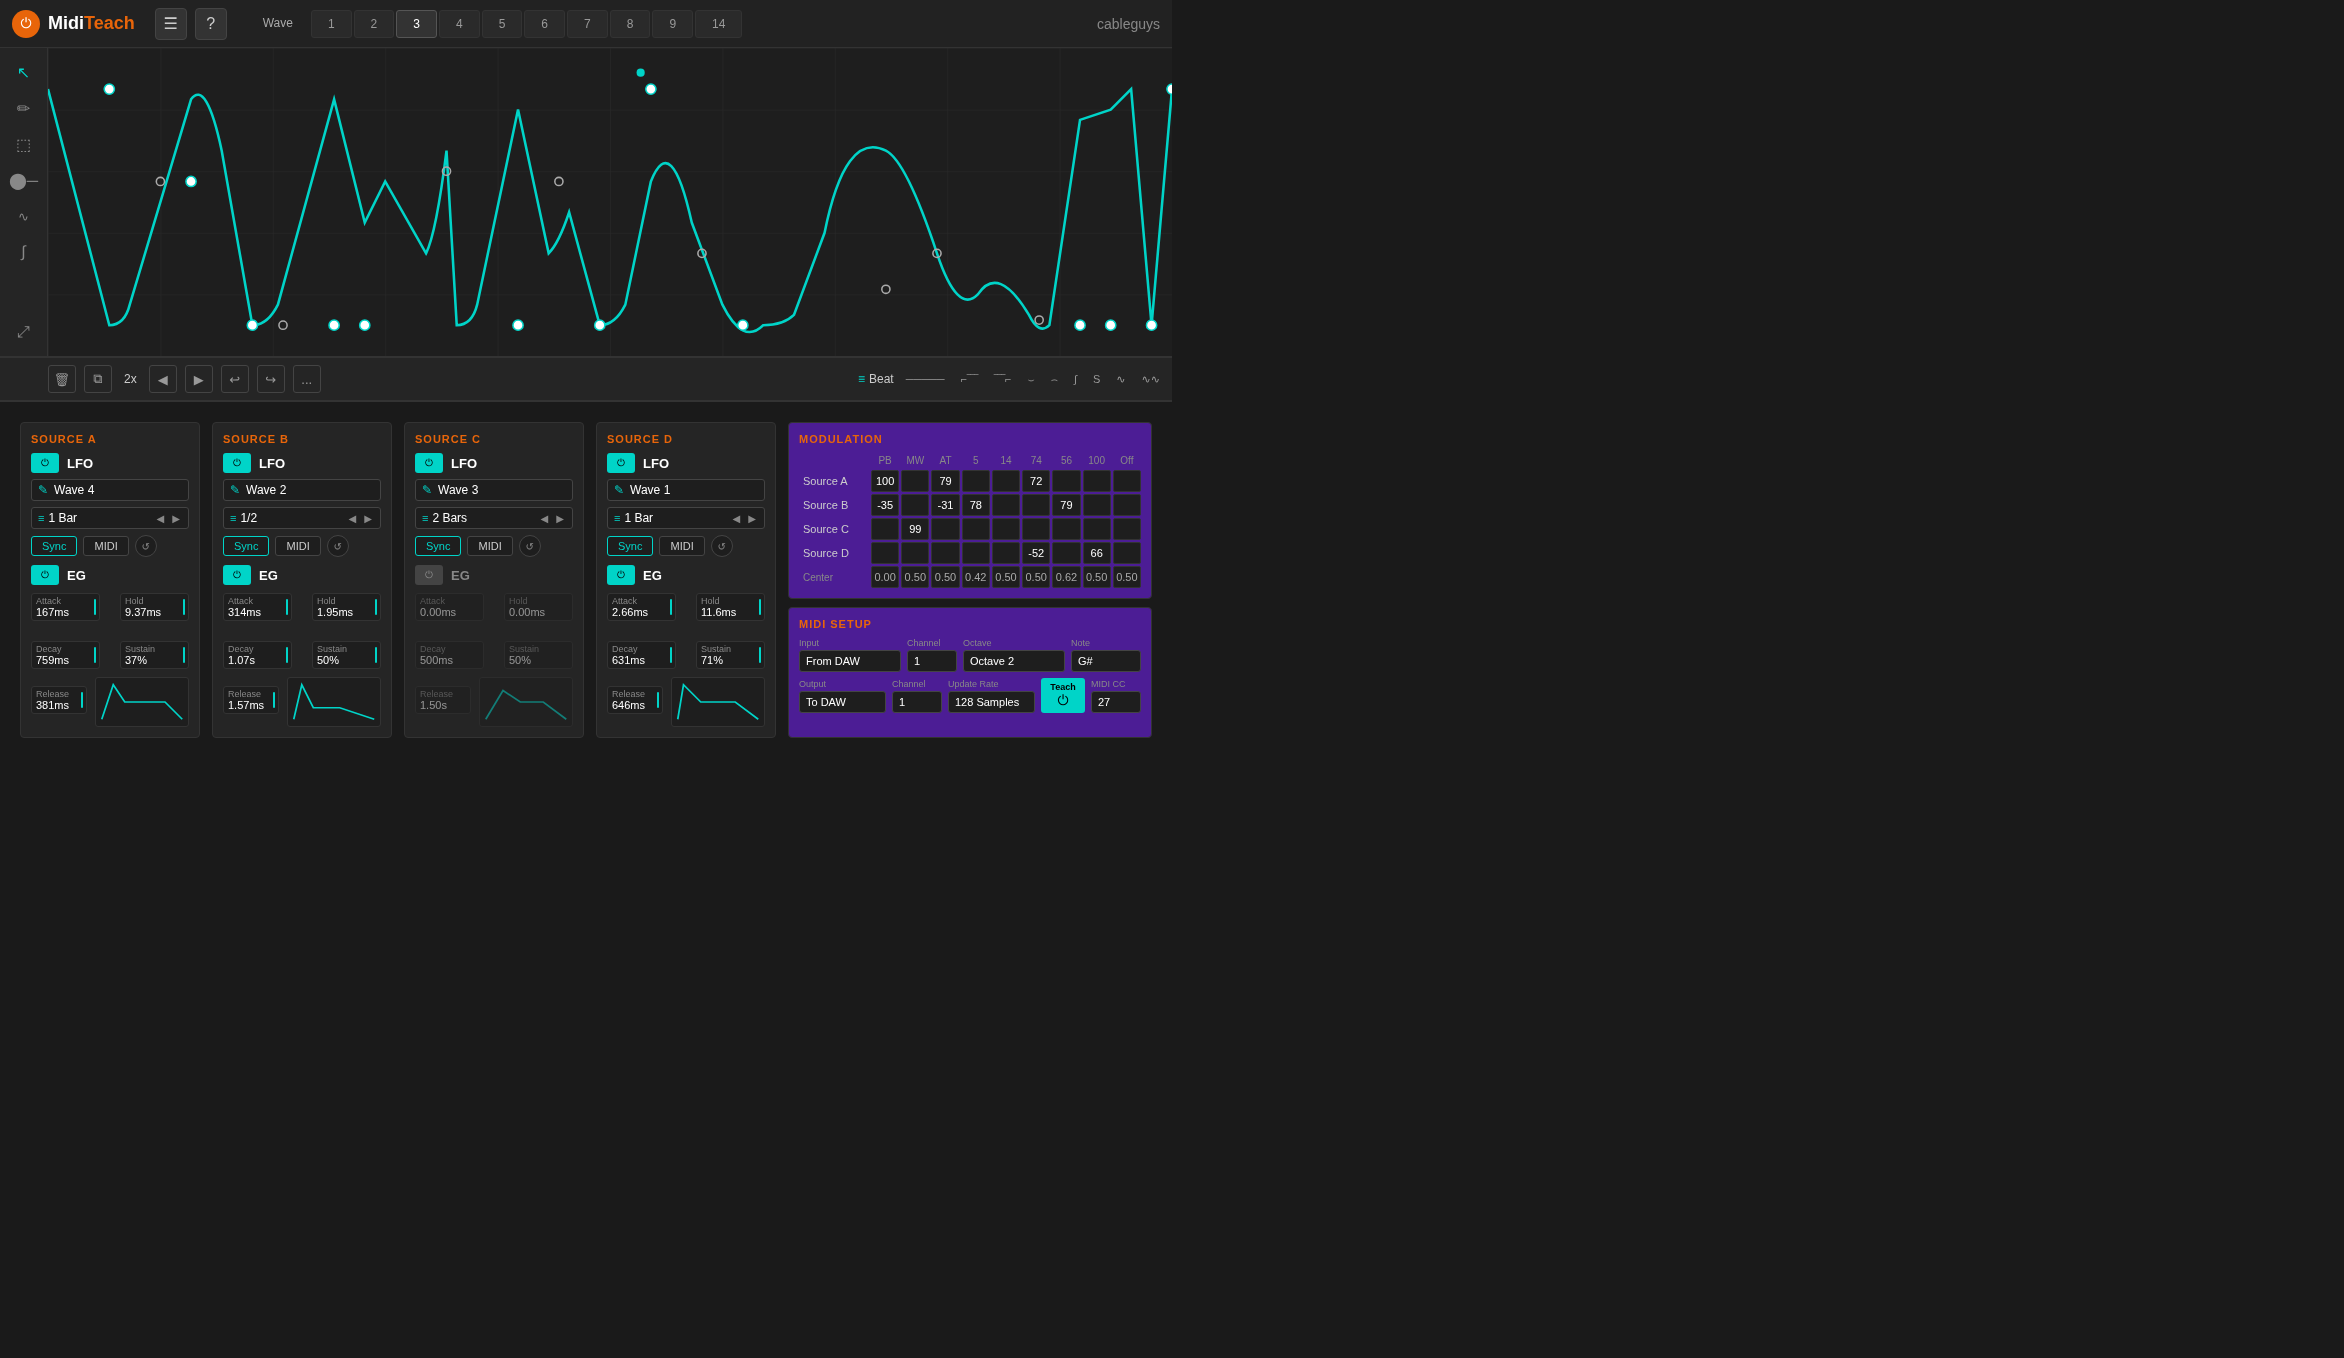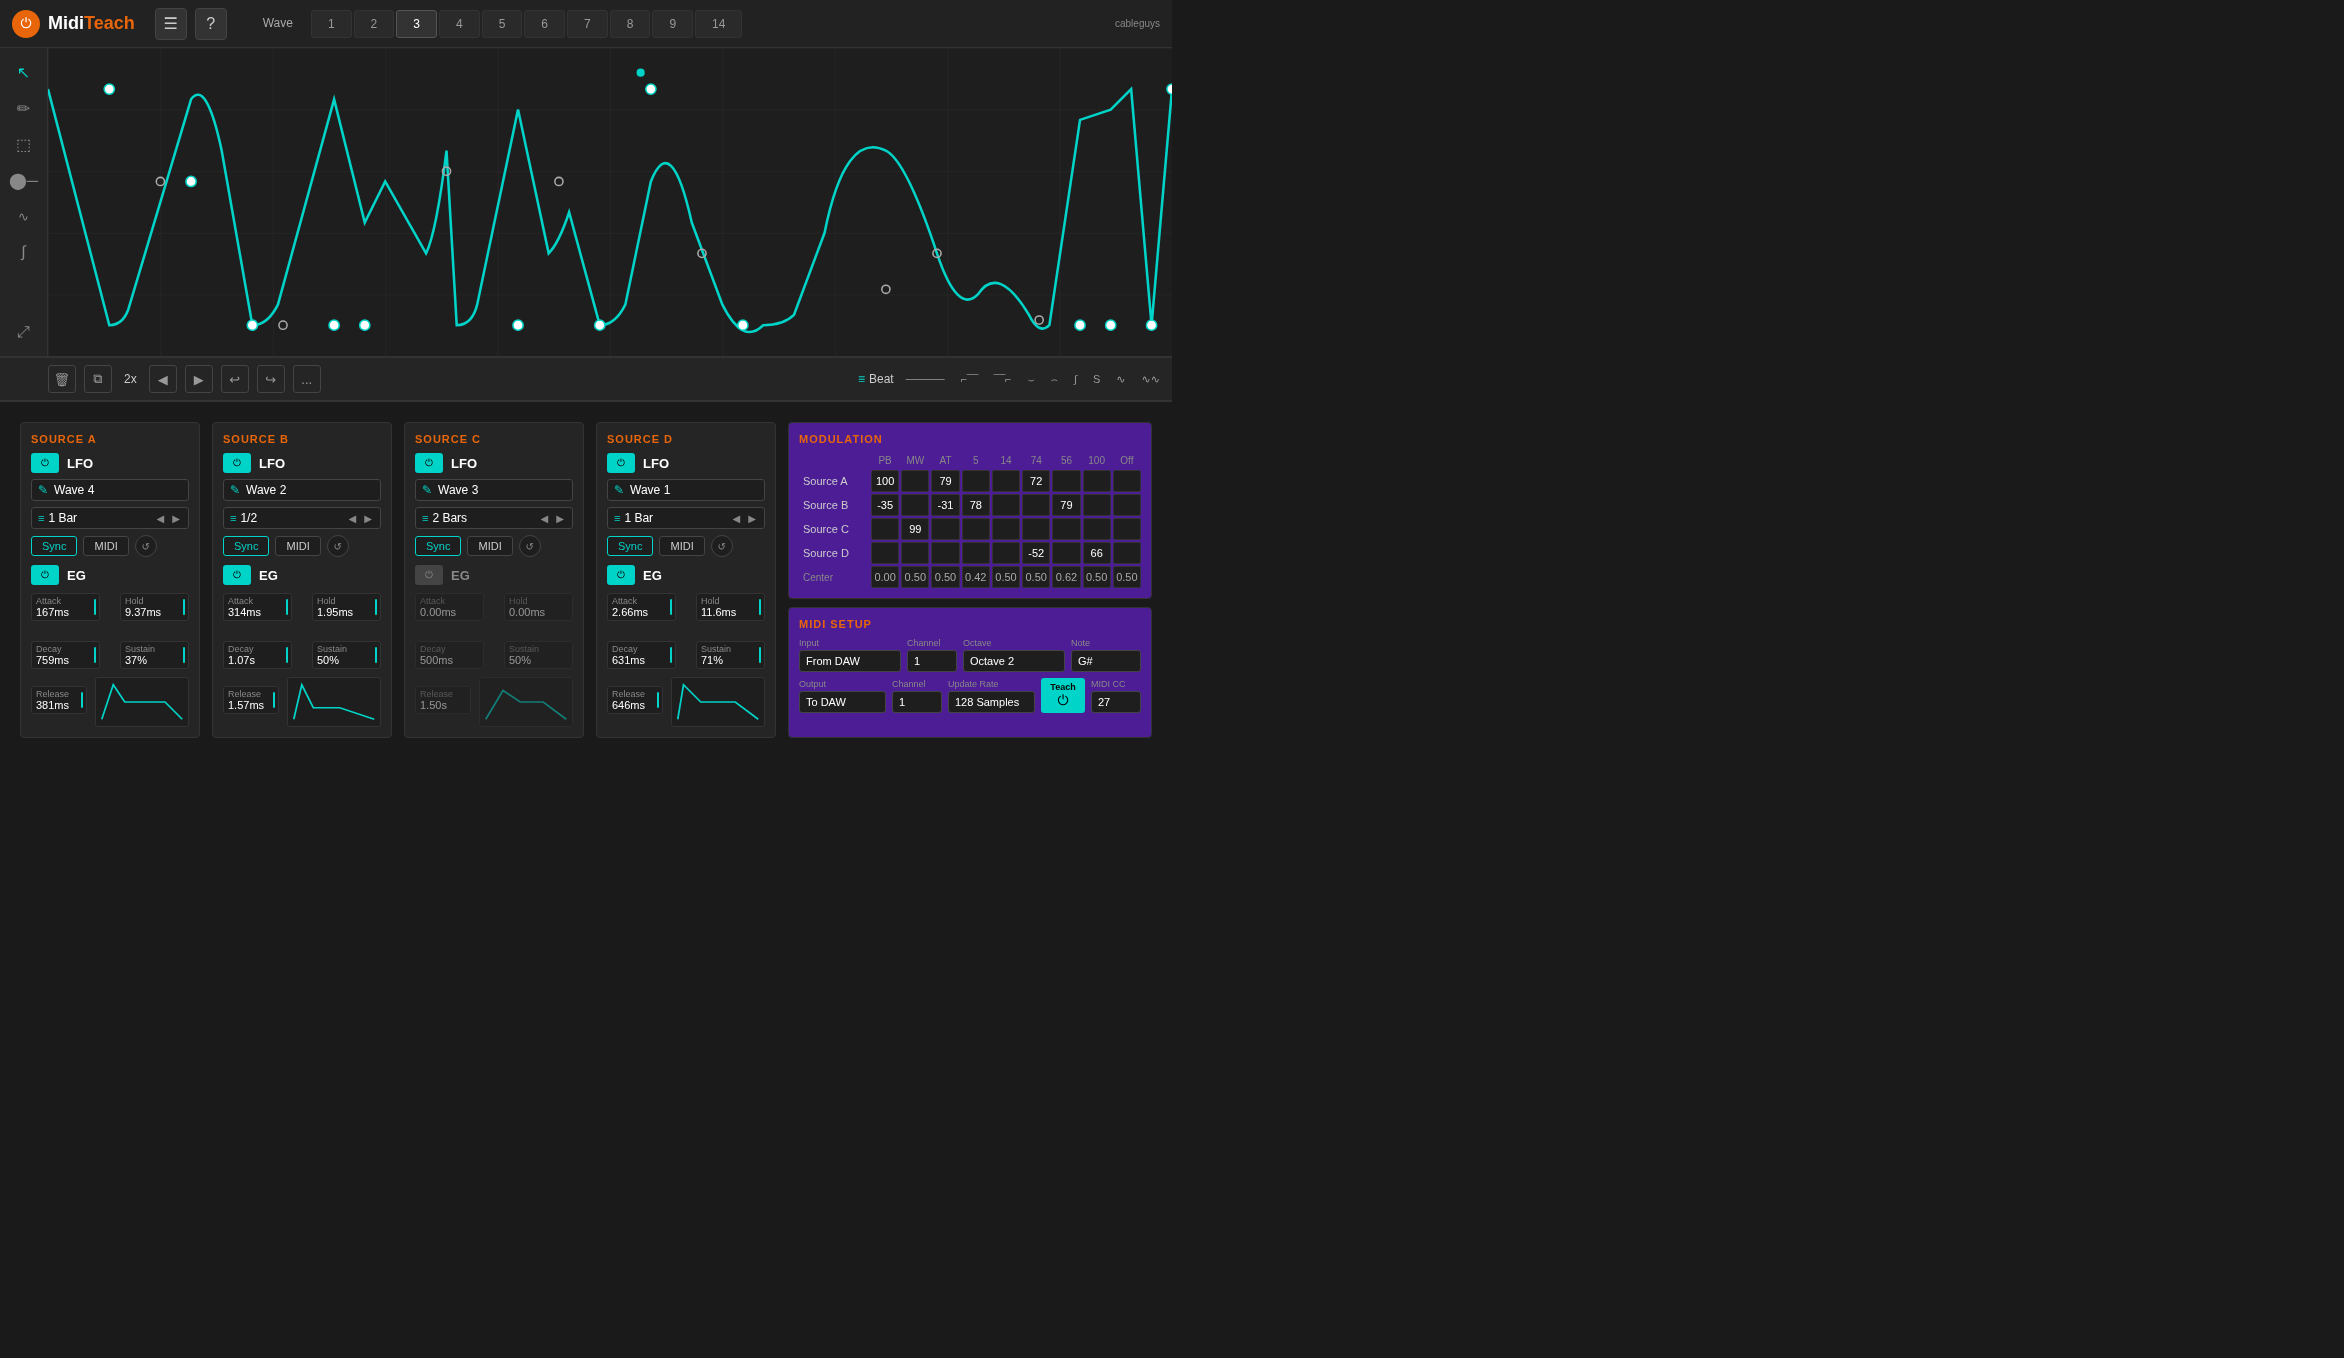--- a/index.html
+++ b/index.html
@@ -73,21 +73,21 @@
       color: #fff;
       border-color: #555;
     }
     .wave-tab.wave-label {
       background: transparent;
       border: none;
       color: #aaa;
     }
     .cableguys-logo {
       color: #888;
-      font-size: 10px;
+      font-size: 14px;
       text-align: left;
     }
 
     
     .canvas-area {
       background: #1e1e1e;
       position: relative;
       height: 310px;
       border-bottom: 2px solid #333;
       overflow: hidden;

